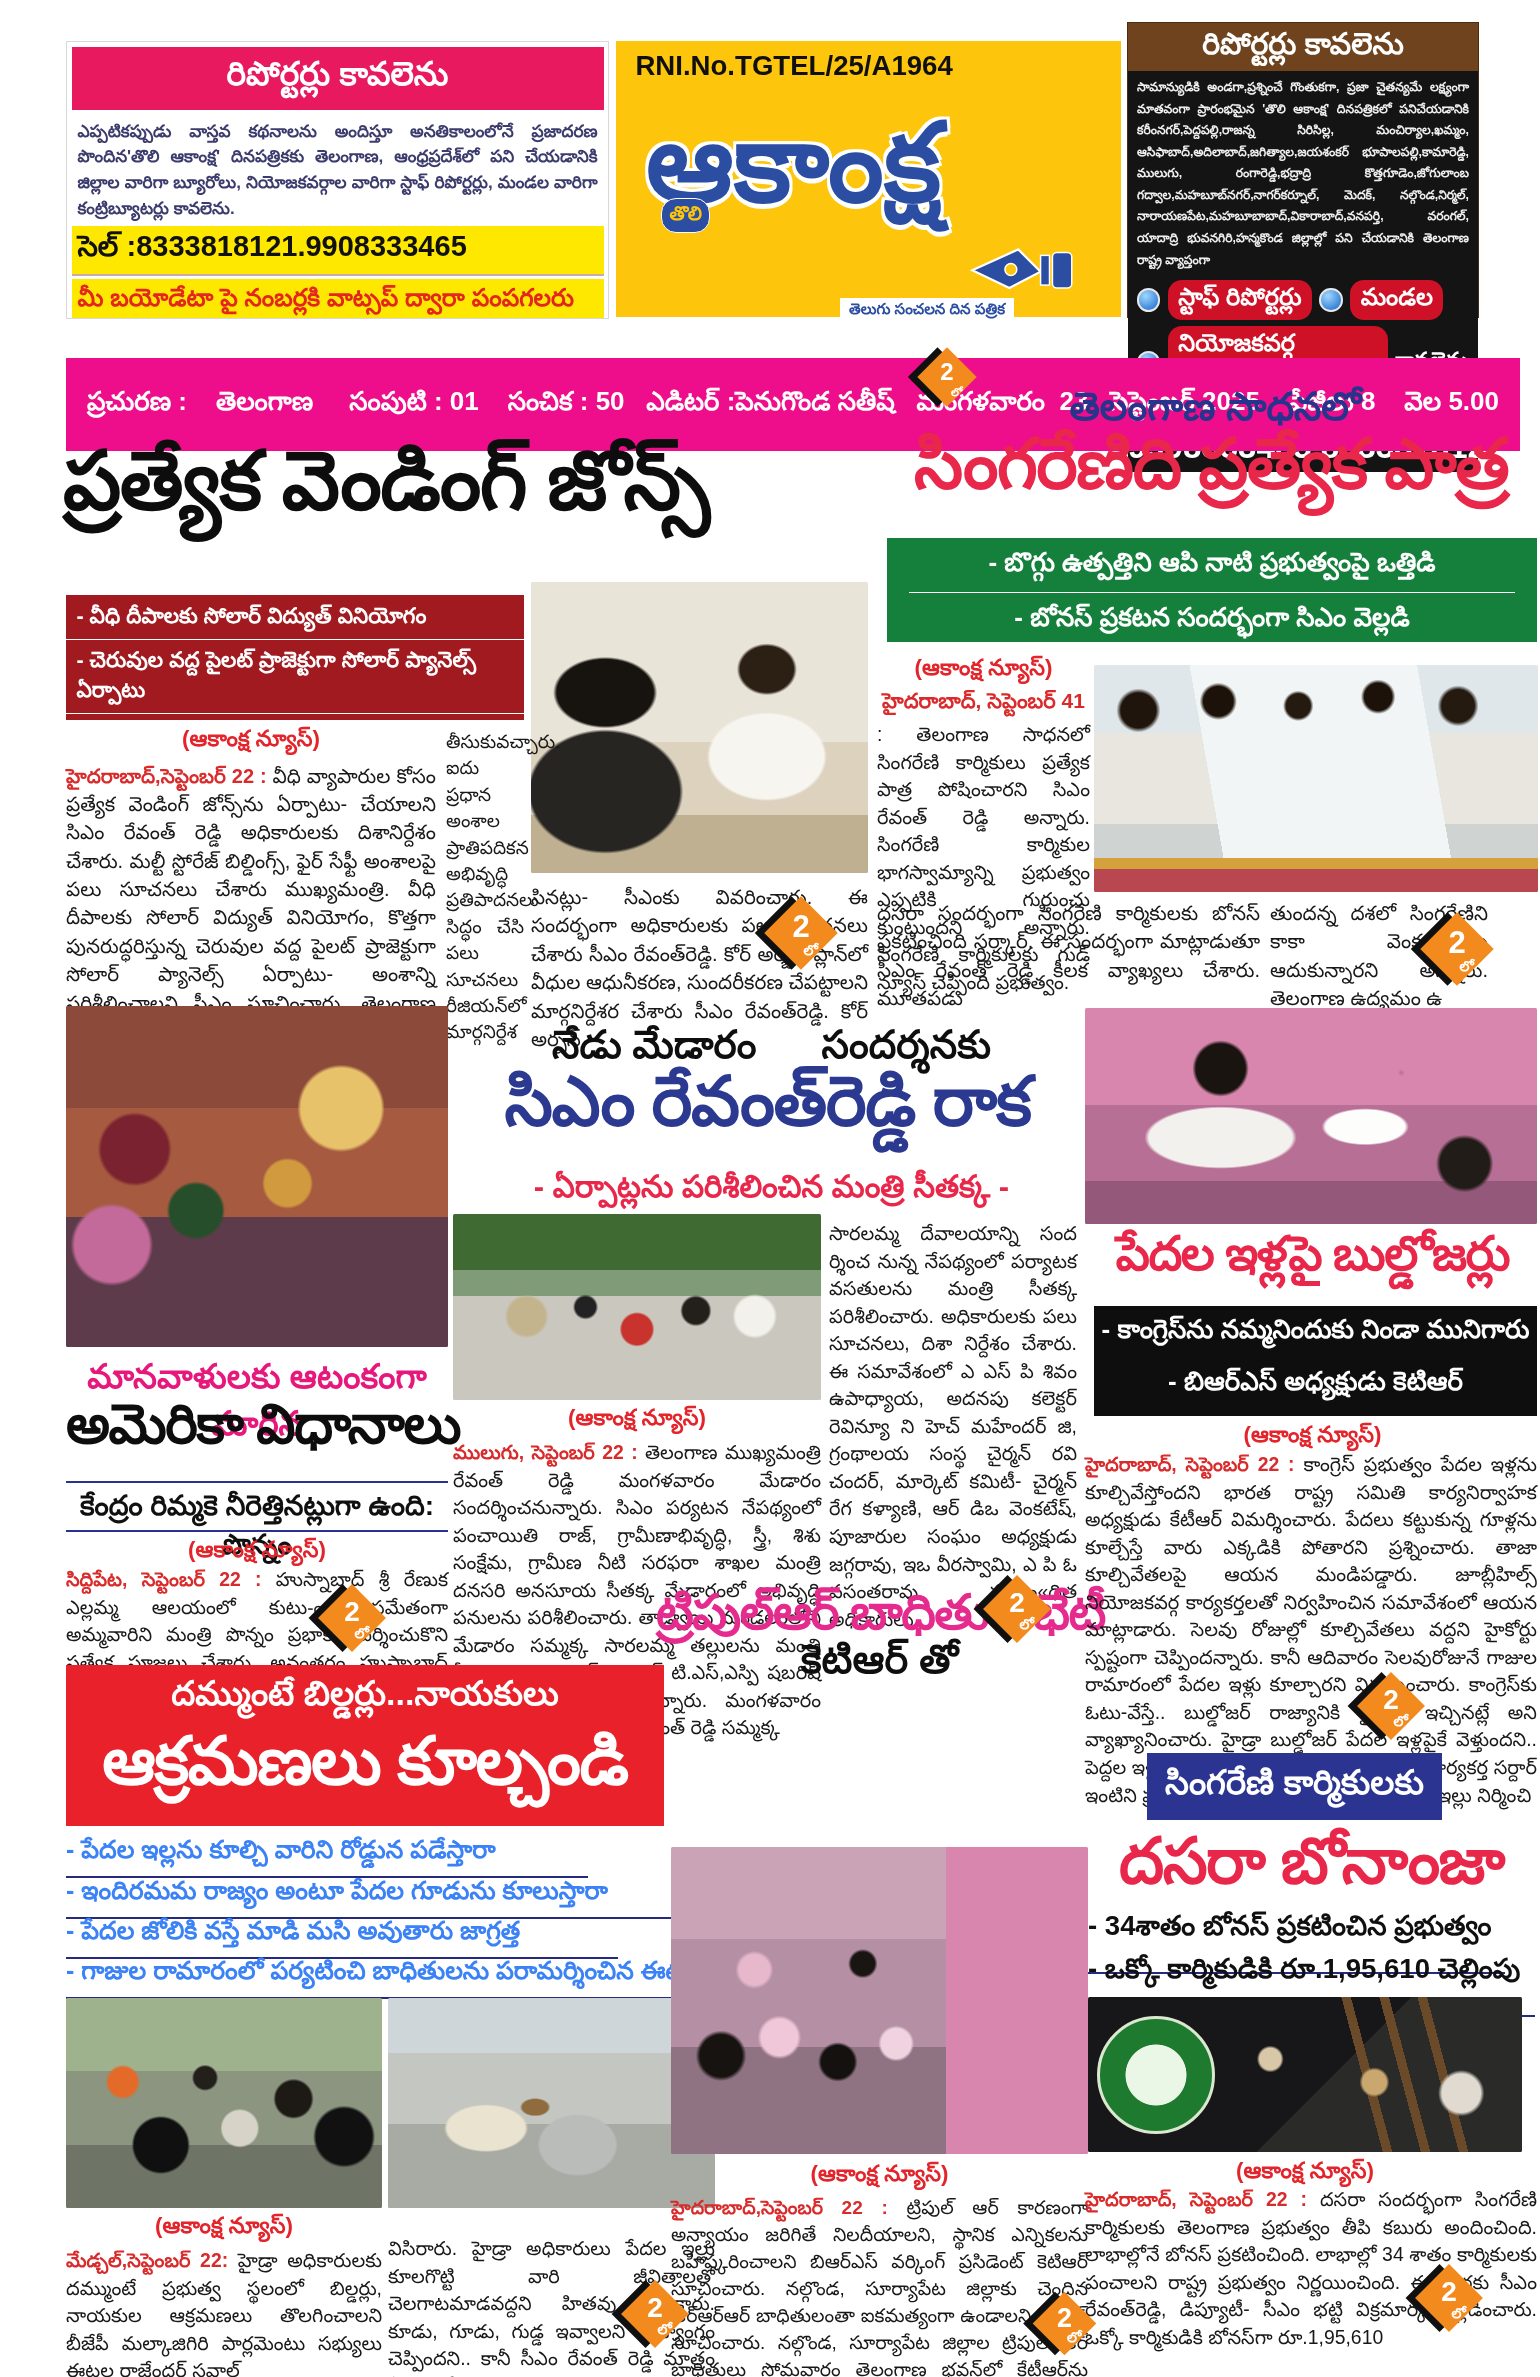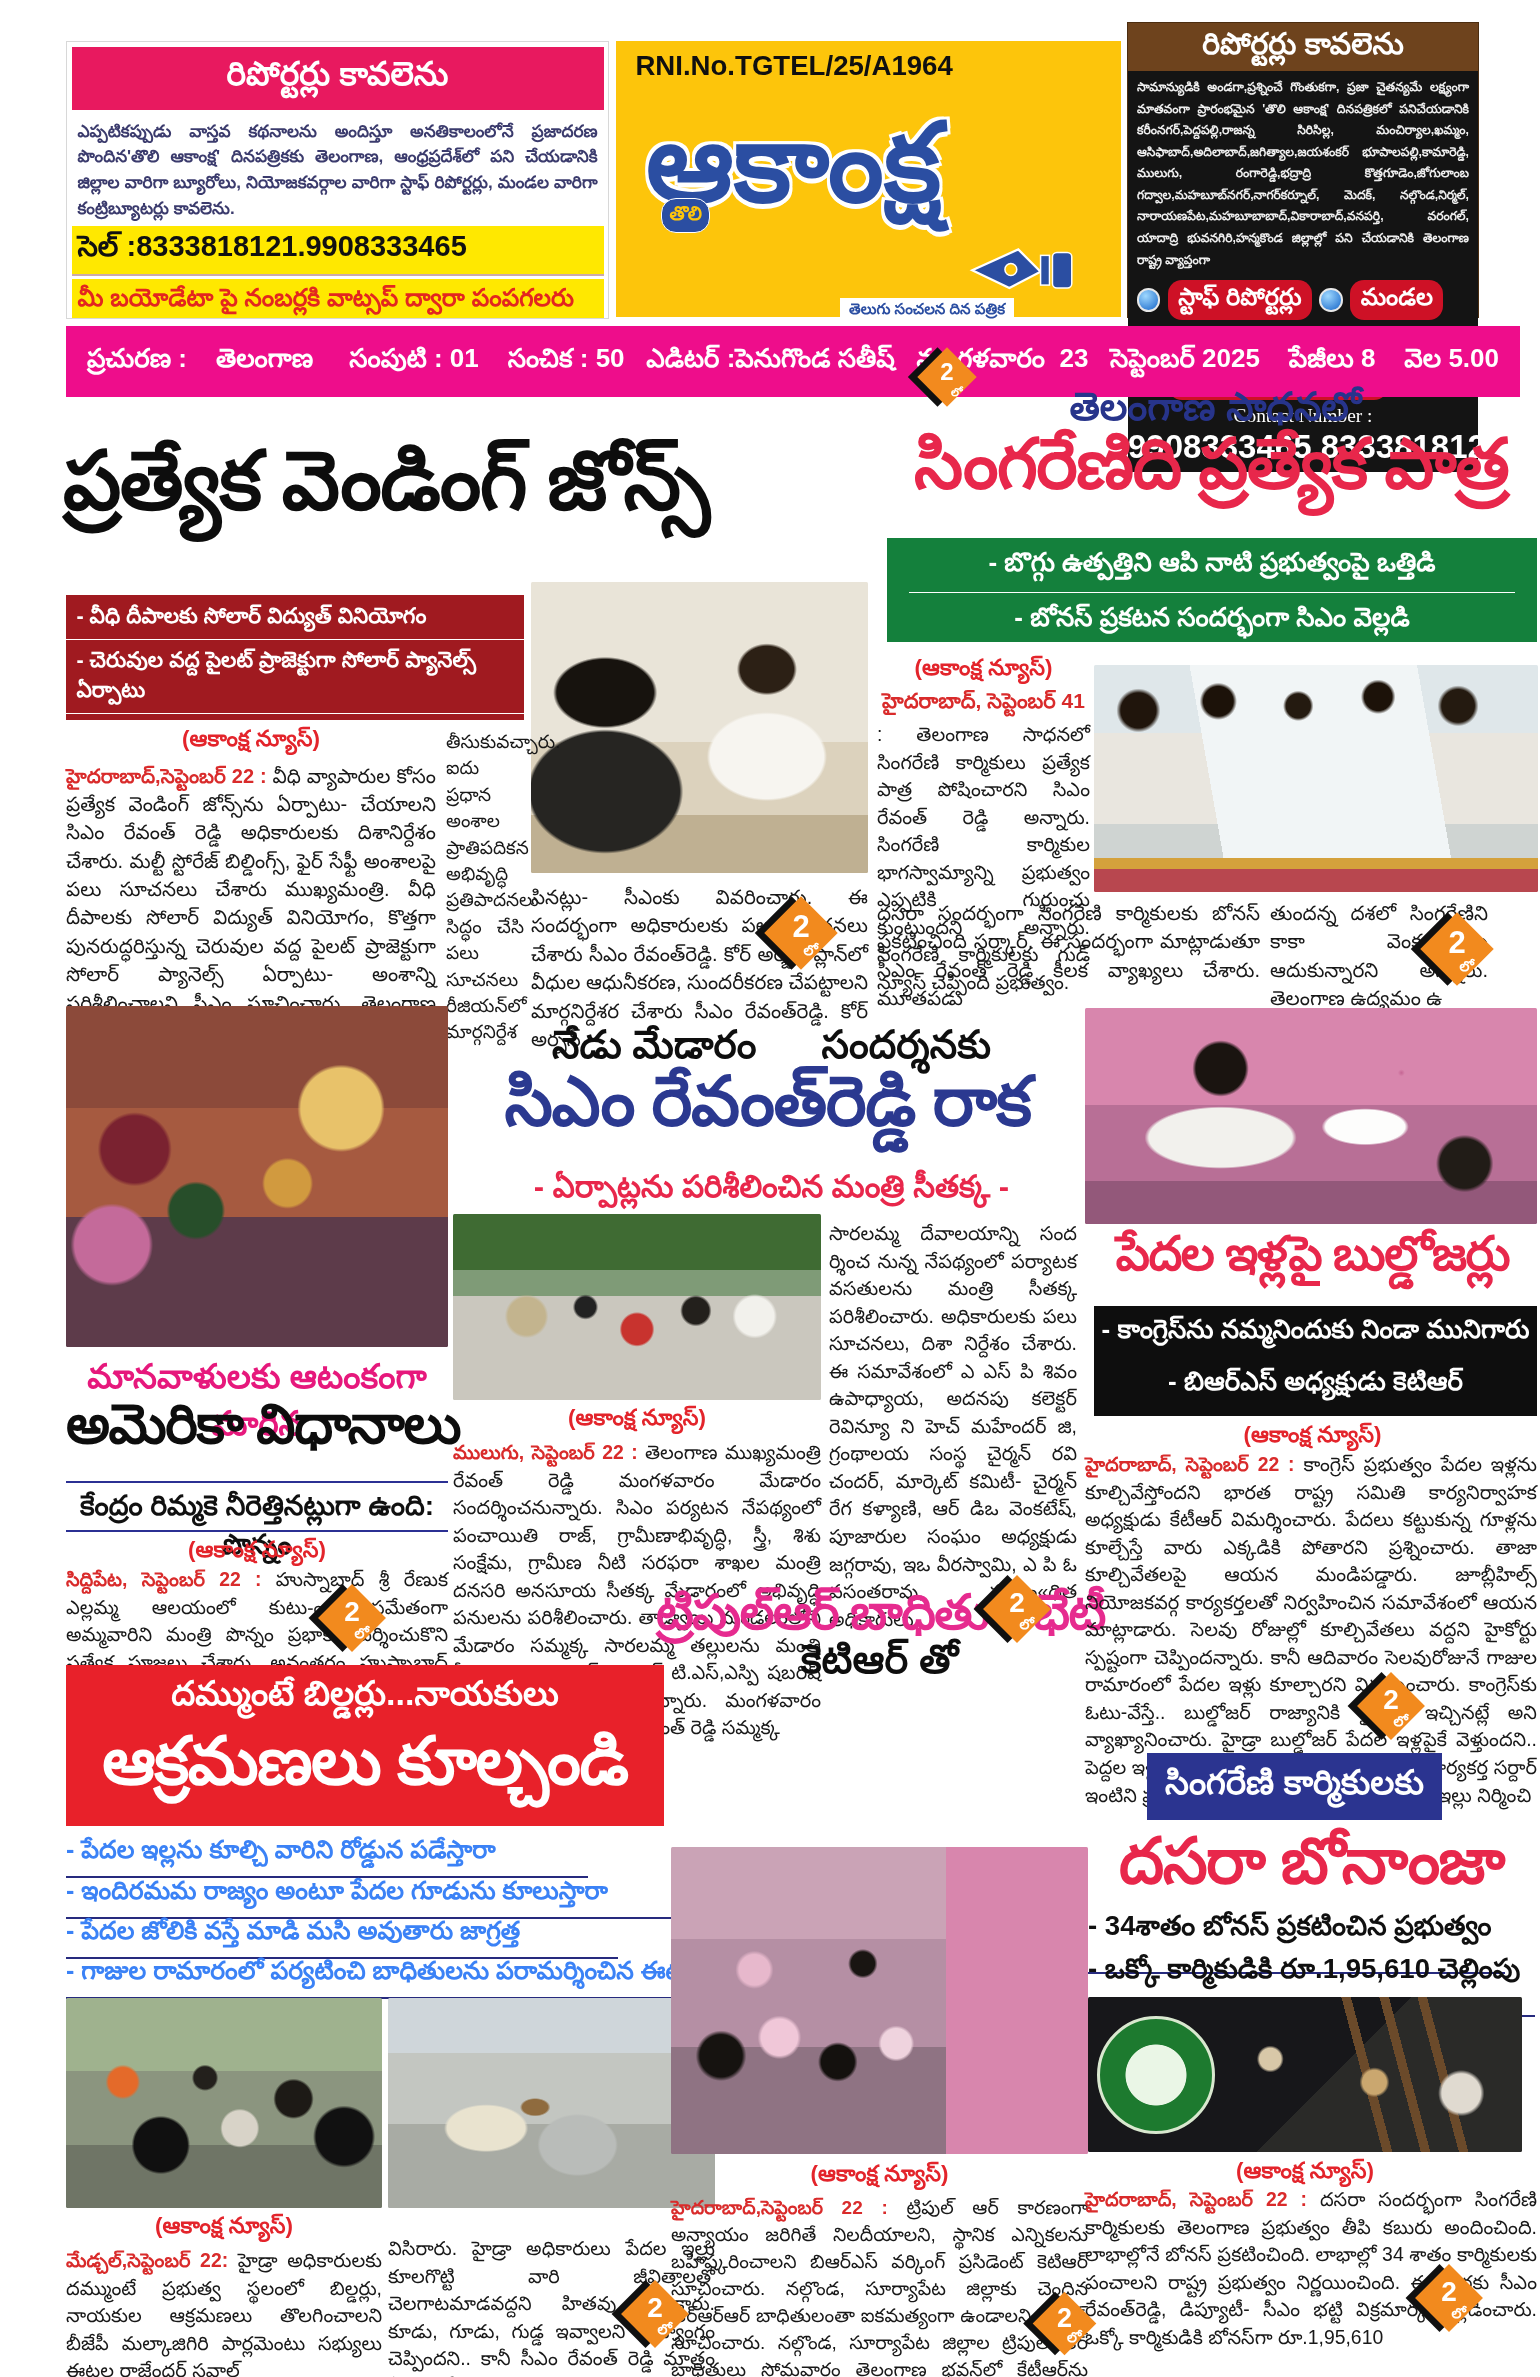--- a/index.html
+++ b/index.html
@@ -35,21 +35,21 @@
   .ra-body{background:#141414;color:#efefef;font-size:12.3px;line-height:1.75;padding:6px 9px;text-align:justify;font-weight:600;}
   .ra-row{background:#141414;display:flex;align-items:center;gap:7.5px;padding:3px 9px;}
   .dot{width:19.4px;height:19.4px;border-radius:50%;background:radial-gradient(circle at 35% 30%,#9fd8ff,#1464c8);
        border:2.2px solid #e8e8e8;flex:0 0 auto;}
   .rbtn{background:#CE1126;color:#fff;font-weight:800;font-size:24px;padding:3px 10.4px;border-radius:14px;}
   .ra-wanted{color:#fff;font-weight:800;font-size:22.4px;}
   .ra-contact-label{background:#141414;color:#fff;font-family:"Liberation Serif","DejaVu Serif",serif;
                     font-size:19.4px;text-align:center;padding:1.5px 0;}
   .ra-contact{background:#141414;color:#fff;font-weight:800;font-size:33px;text-align:center;padding:0 0 6px 0;}
   .infobar{background:#EE0D8B;color:#fff;font-weight:800;font-size:26px;display:flex;align-items:center;
-           justify-content:space-between;padding:5px 21px;}
+           justify-content:space-between;padding:16px 21px;margin-top:32px;}
   
   .redbox{background:#A01A20;color:#fff;}
   .redbox .row{font-size:21.6px;font-weight:700;padding:7.5px 10.4px 6px 10.4px;border-bottom:1.5px solid #fff;}
   .redbox .row:last-child{border-bottom:none;}
   .greenbox{background:#14803C;color:#fff;}
   .greenbox .row{font-size:26px;font-weight:700;text-align:center;padding:9px 7.5px 7.5px 7.5px;border-bottom:1.5px solid #fff;margin:0 22.4px;}
   .greenbox .row:last-child{border-bottom:none;}
   .bigred{background:#E8212A;color:#fff;text-align:center;}
   .blackbox{background:#0e0e0e;color:#fff;text-align:center;}
   .blackbox .row{font-size:26px;font-weight:700;padding:8.2px 6px 6.7px 6px;}

